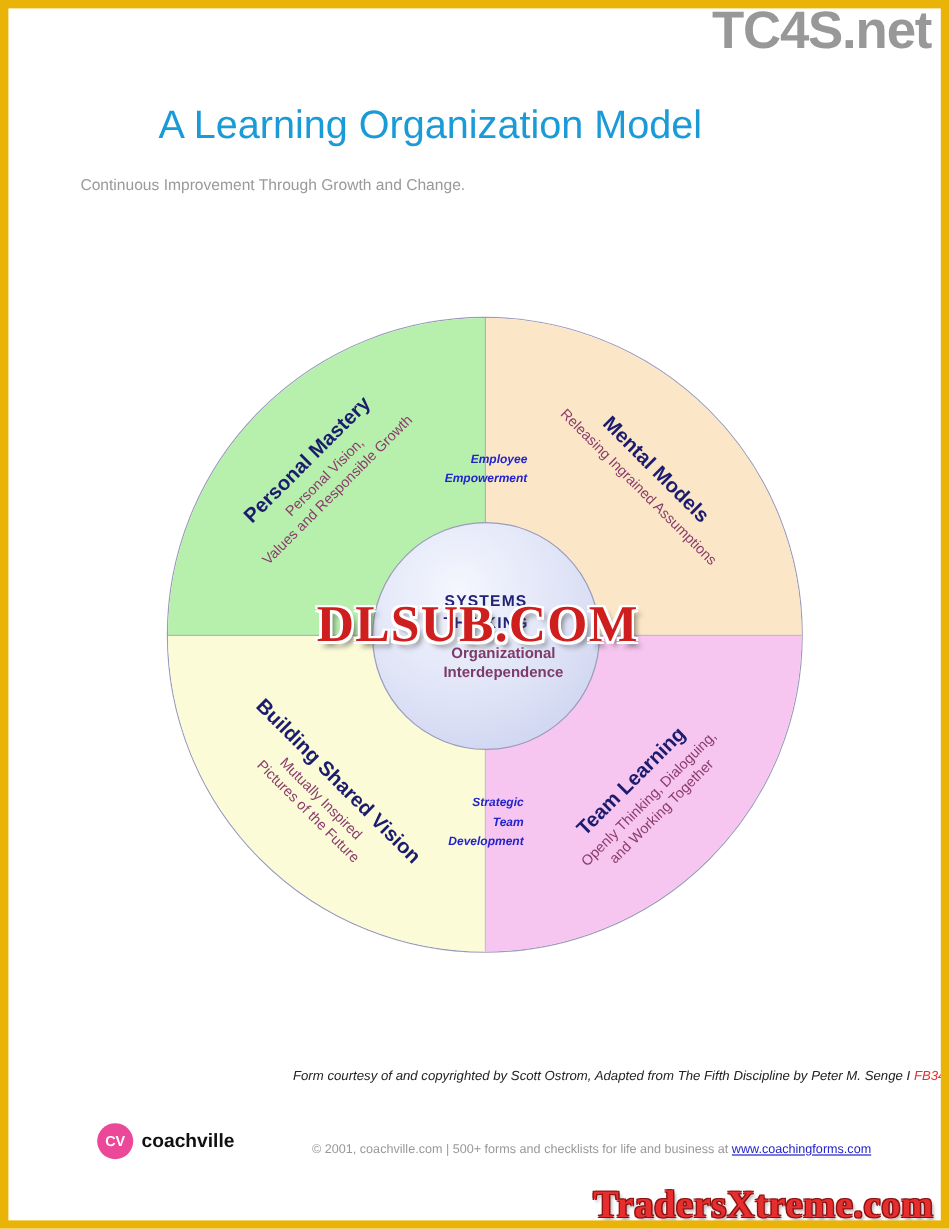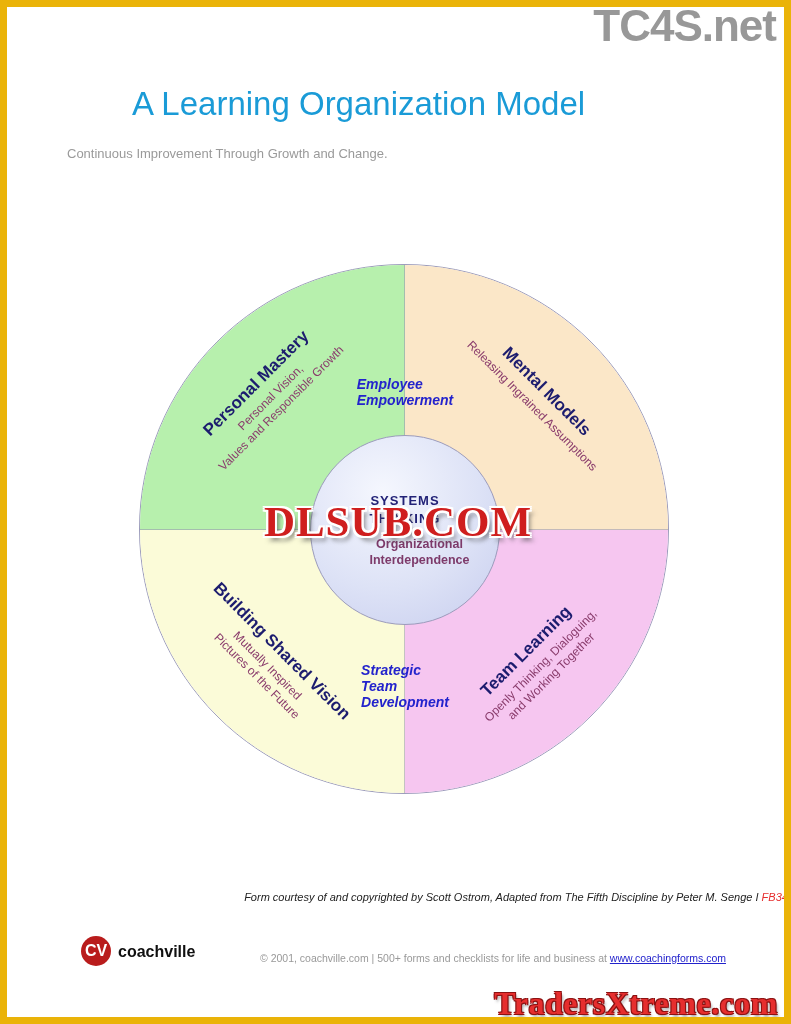--- a/index.html
+++ b/index.html
@@ -34,44 +34,44 @@
   .qlabel{position:absolute;text-align:center;z-index:2;white-space:nowrap;}
   .qtitle{font-size:17px;font-weight:bold;color:#1c1c6e;margin-bottom:3px;}
   .qsub{font-size:12px;line-height:15px;color:#8a3c6c;}
   .rot-ccw{transform:translate(-50%,-50%) rotate(-45deg);}
   .rot-cw{transform:translate(-50%,-50%) rotate(45deg);}
   .pos-pm{left:128px;top:130px;}
   .pos-mm{left:400px;top:133px;}
   .pos-bsv{left:130px;top:398px;}
   .pos-tl{left:398px;top:398px;}
 
-  .connector{position:absolute;transform:translate(-50%,-50%);text-align:left;z-index:3;
-    color:#2323cc;font-weight:bold;font-style:italic;font-size:14px;line-height:16px;white-space:nowrap;}
+  .connector{position:absolute;transform:translate(-50%,-50%);text-align:right;z-index:3;
+    color:#2323cc;font-weight:bold;font-style:italic;font-size:10px;line-height:16px;white-space:nowrap;}
   .conn-top{left:265px;top:127px;}
   .conn-bottom{left:265px;top:421px;}
 
   .hub{position:absolute;left:170px;top:170px;width:190px;height:190px;border-radius:50%;
     border:1px solid #9b9bbb;box-sizing:border-box;z-index:4;
     background:radial-gradient(circle at 38% 30%, #f5f7fe 0%, #dde2f6 55%, #c7cdee 100%);
     display:flex;flex-direction:column;align-items:center;justify-content:center;text-align:center;}
   .hub-line1,.hub-line2{font-size:13px;font-weight:bold;color:#222277;letter-spacing:1px;}
   .hub-line2{margin-top:3px;}
   .hub-line3{margin-top:10px;font-size:12.5px;font-weight:bold;color:#7d3a6a;line-height:16px;margin-left:29px;}
 
   .watermark{position:absolute;left:258px;top:256px;transform:translate(-50%,-50%);z-index:6;
     font-family:"Liberation Serif","DejaVu Serif",serif;font-weight:bold;font-size:43px;color:#cf1e1e;
     letter-spacing:1px;white-space:nowrap;
     text-shadow:-2px -2px 0 #ffffff,2px -2px 0 #ffffff,-2px 2px 0 #ffffff,2px 2px 0 #ffffff,
       0 -2px 0 #ffffff,0 2px 0 #ffffff,-2px 0 0 #ffffff,2px 0 0 #ffffff,4px 5px 4px rgba(70,70,70,.55);}
 
   
   .credit{top:884px;left:116px;width:671px;text-align:right;font-style:italic;font-size:11px;color:#222;}
   .credit .code{color:#e62e2e;}
-  .cv-logo{top:929px;left:74px;width:30px;height:30px;border-radius:50%;background:#b91c1c;
-    color:#ffffff;font-weight:bold;font-size:16px;display:flex;align-items:center;justify-content:center;}
+  .cv-logo{top:929px;left:74px;width:30px;height:30px;border-radius:50%;background:#ec4899;
+    color:#ffffff;font-weight:bold;font-size:12px;display:flex;align-items:center;justify-content:center;}
   .brand{top:936px;left:111px;font-size:16px;font-weight:bold;color:#101010;}
   .copyright{top:945px;left:253px;font-size:10.5px;color:#999999;white-space:nowrap;}
   .copyright a{color:#2222cc;text-decoration:underline;}
 </style>
 </head>
 <body>
 
 <div class="page">
 
   <div class="abs tc4s">TC4S.net</div>

